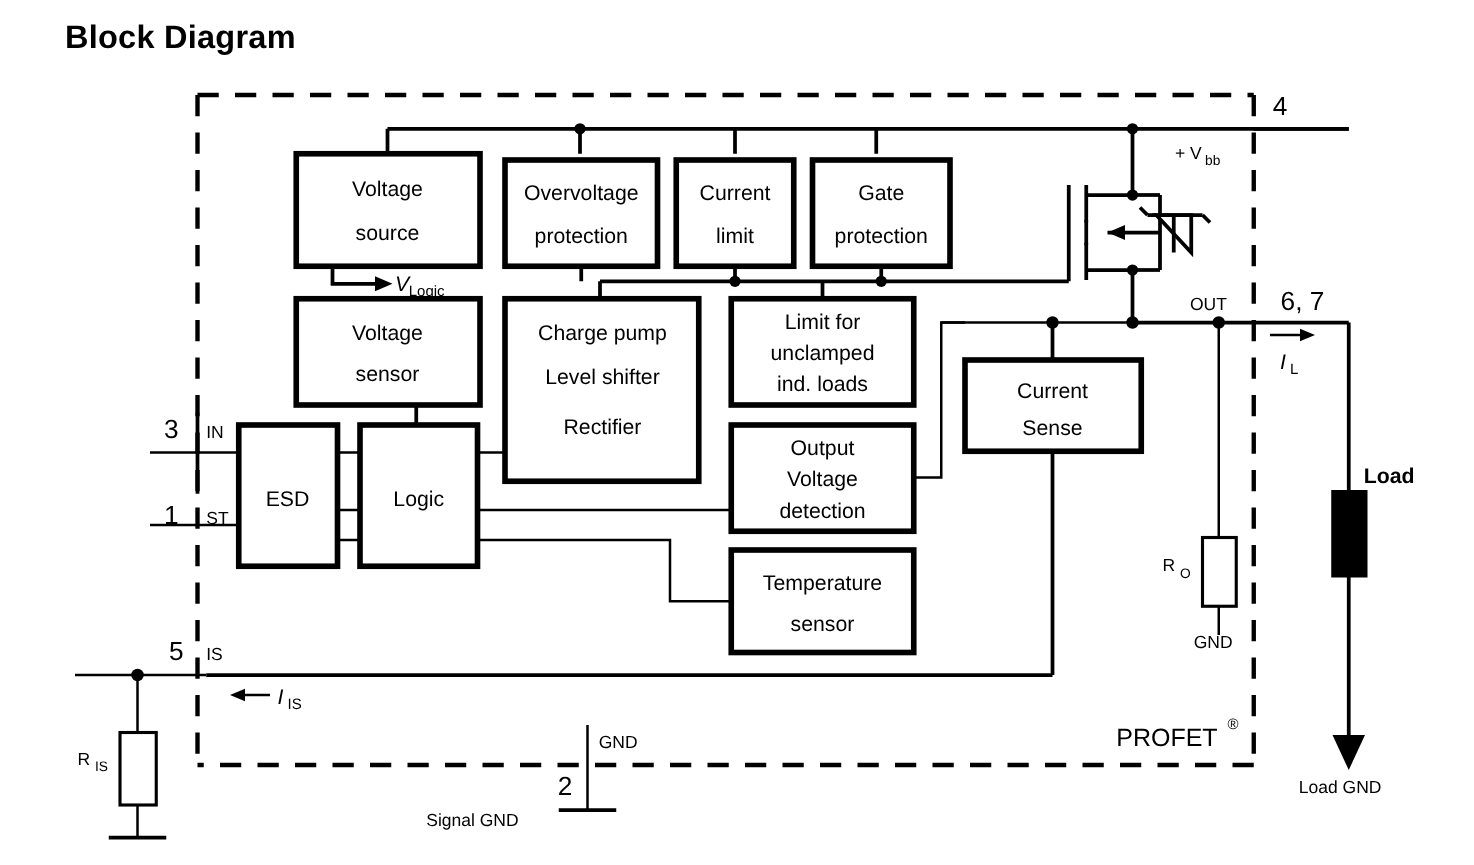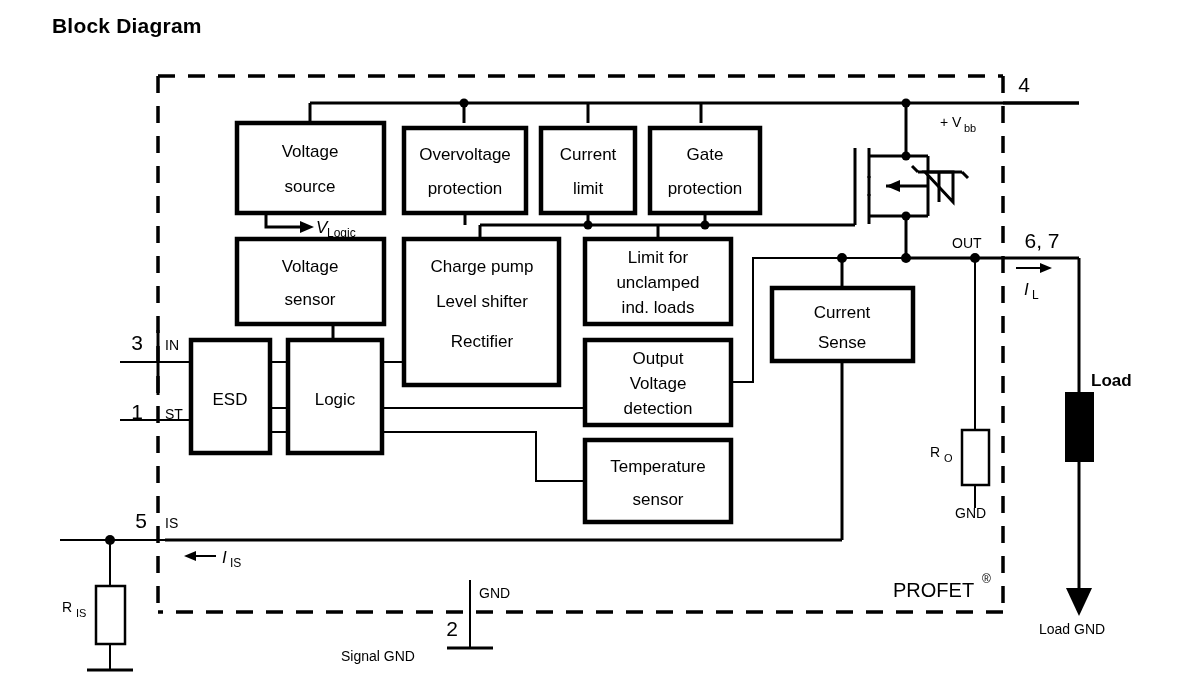--- a/index.html
+++ b/index.html
@@ -12,21 +12,21 @@
     height: 692px;
     font-family: "Liberation Sans", sans-serif;
     color: #000000;
     position: relative;
     overflow: hidden;
   }
   #page-title {
     position: absolute;
     left: 52px;
     top: 14px;
-    font-size: 21px;
+    font-size: 26px;
     font-weight: bold;
     letter-spacing: 0.2px;
   }
   #diagram-wrap {
     position: absolute;
     left: 0;
     top: 0;
     width: 1179px;
     height: 692px;
   }

